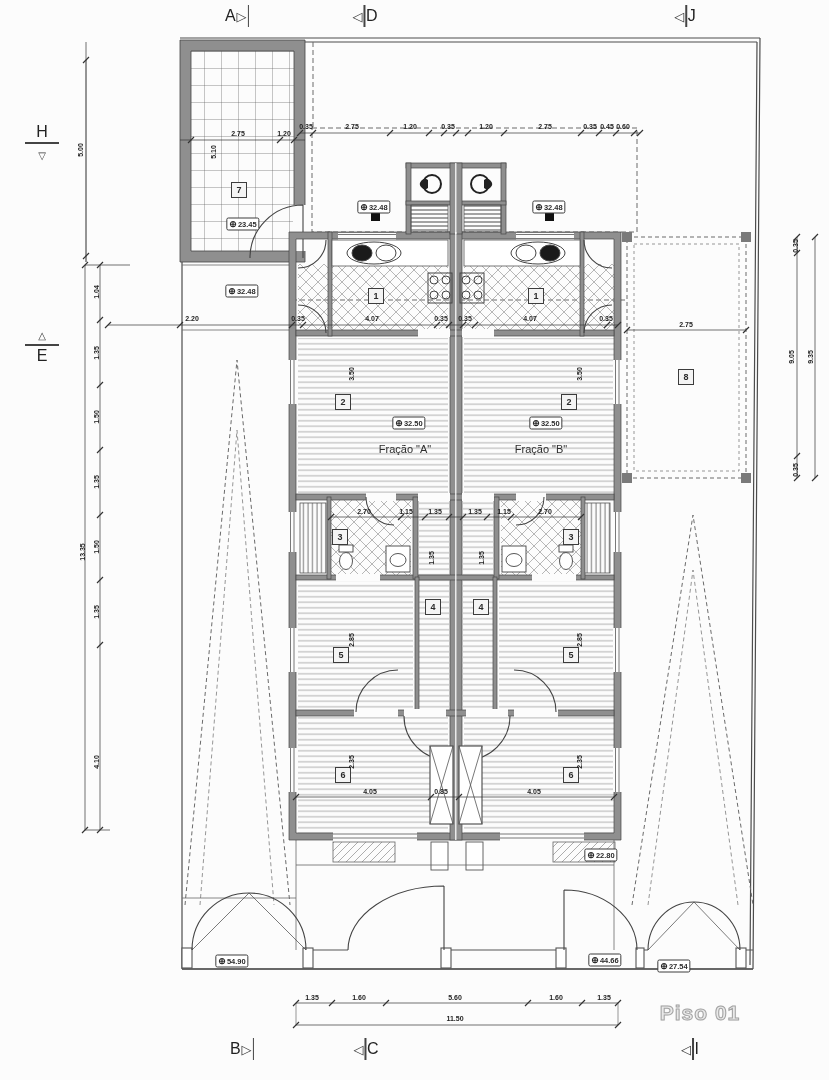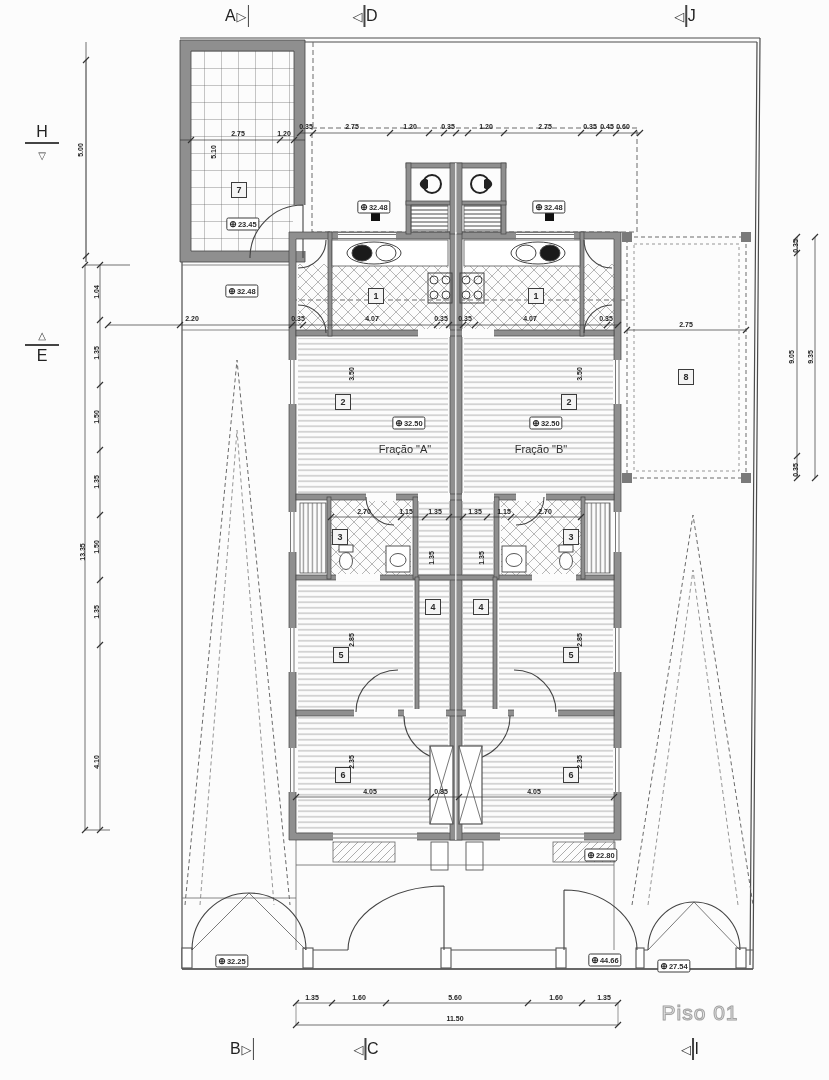--- a/index.html
+++ b/index.html
@@ -14,21 +14,21 @@
   .level{display:flex;align-items:center;gap:1px;border:1px solid #3c3c3c;background:#fff;
          padding:0 2px;font-size:7.5px;font-weight:bold;height:11px;border-radius:2px;}
   .level .sym{font-size:9px;line-height:9px;}
   .frac{font-size:11px;color:#2e2e2e;}
   .sec{font-size:16px;color:#222;display:flex;align-items:center;gap:1px;}
   .sec .tri{font-size:13px;color:#333;}
   .sec .bar{display:inline-block;width:1.5px;height:22px;background:#444;}
   .secv{text-align:center;font-size:16px;color:#222;line-height:1;}
   .secv .hline{width:34px;height:2px;background:#444;margin:2px auto;}
   .secv .tri{font-size:10px;color:#333;}
-  .piso{font-size:21px;font-weight:normal;letter-spacing:1px;color:#e9e9e9;
+  .piso{font-size:21px;font-weight:bold;letter-spacing:1px;color:#e9e9e9;
         -webkit-text-stroke:1px #a3a3a3;text-shadow:0 0 1px #bbb;}
 </style>
 </head>
 <body>
 
 <div class="canvas">
 
 <svg width="829" height="1080" viewBox="0 0 829 1080">
   <defs>
     <pattern id="grid17" width="17" height="17" patternUnits="userSpaceOnUse">
@@ -356,21 +356,21 @@
   <div class="lbl level" style="left:546px;top:423px">
         <span class="sym">⊕</span>
         <span>32.50</span>
       </div>
   <div class="lbl level" style="left:601px;top:855px">
         <span class="sym">⊕</span>
         <span>22.80</span>
       </div>
   <div class="lbl level" style="left:232px;top:961px">
         <span class="sym">⊕</span>
-        <span>32.25</span>
+        <span>54.90</span>
       </div>
   <div class="lbl level" style="left:605px;top:960px">
         <span class="sym">⊕</span>
         <span>44.66</span>
       </div>
   <div class="lbl level" style="left:674px;top:966px">
         <span class="sym">⊕</span>
         <span>27.54</span>
       </div>
 

